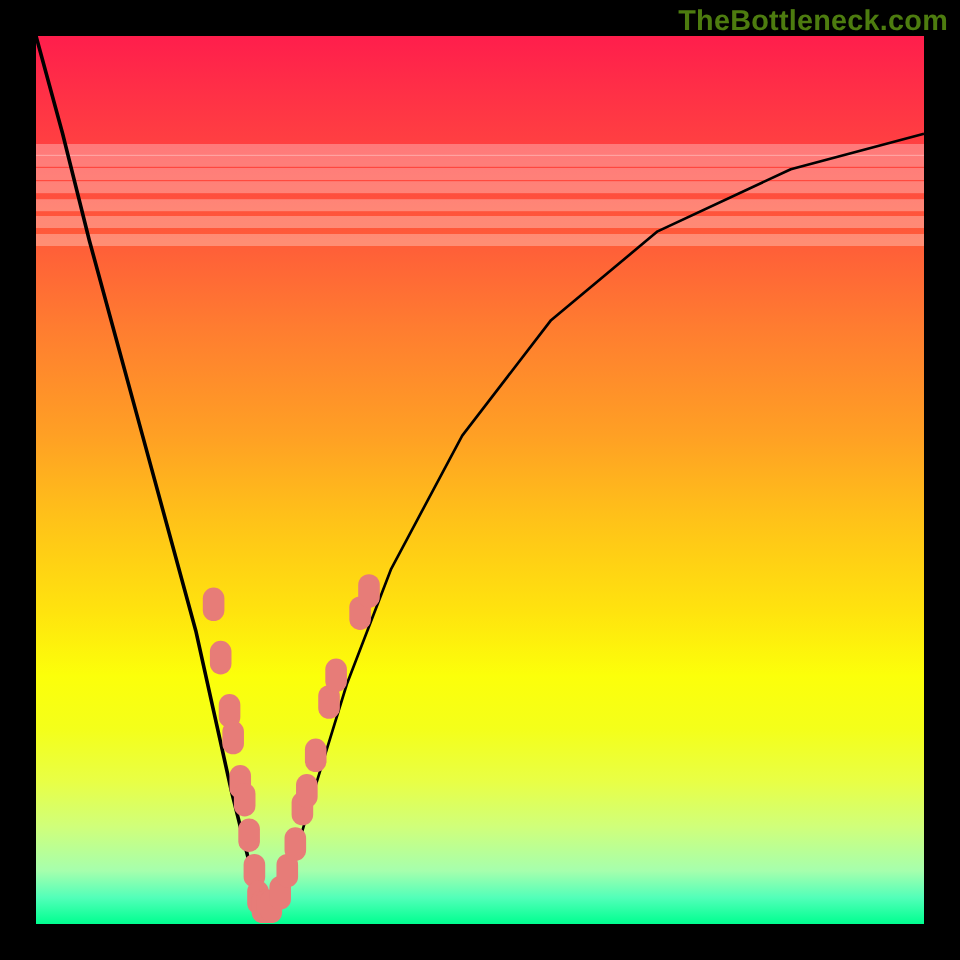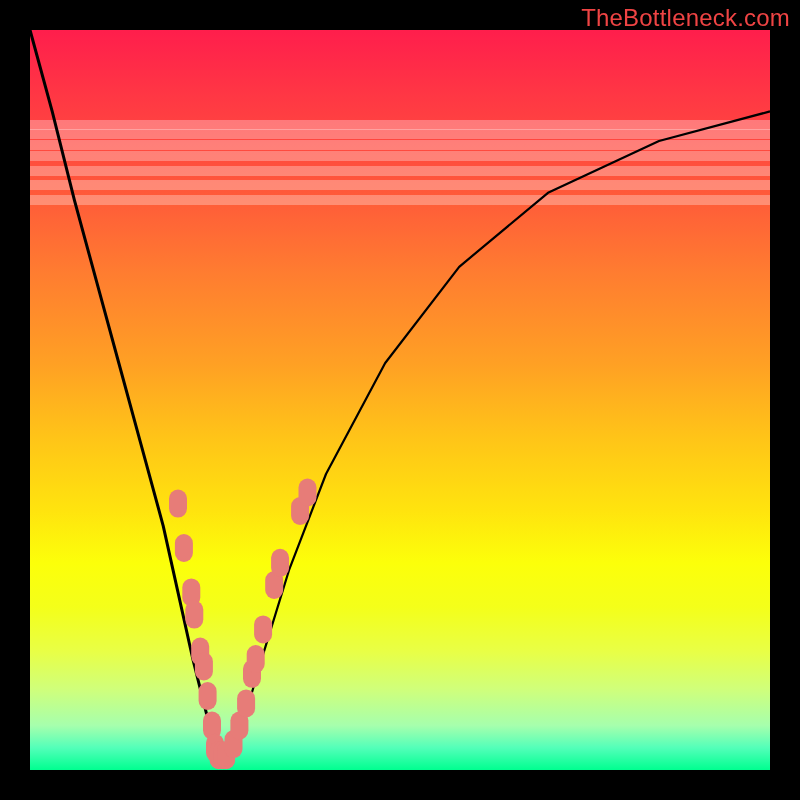--- a/index.html
+++ b/index.html
@@ -44,23 +44,23 @@
   .stripe-band {
     position: absolute;
     left: 0;
     width: 100%;
     background: rgba(255,255,255,0.3);
   }
   .watermark {
     position: absolute;
     top: 4px;
     right: 10px;
-    color: #ef4444;
+    color: #4d7c0f;
     font-size: 24px;
-    font-weight: 400;
+    font-weight: 700;
     letter-spacing: 0.2px;
   }
   svg.curve-layer {
     position: absolute;
     left: 0;
     top: 0;
     width: 740px;
     height: 740px;
     overflow: visible;
   }

